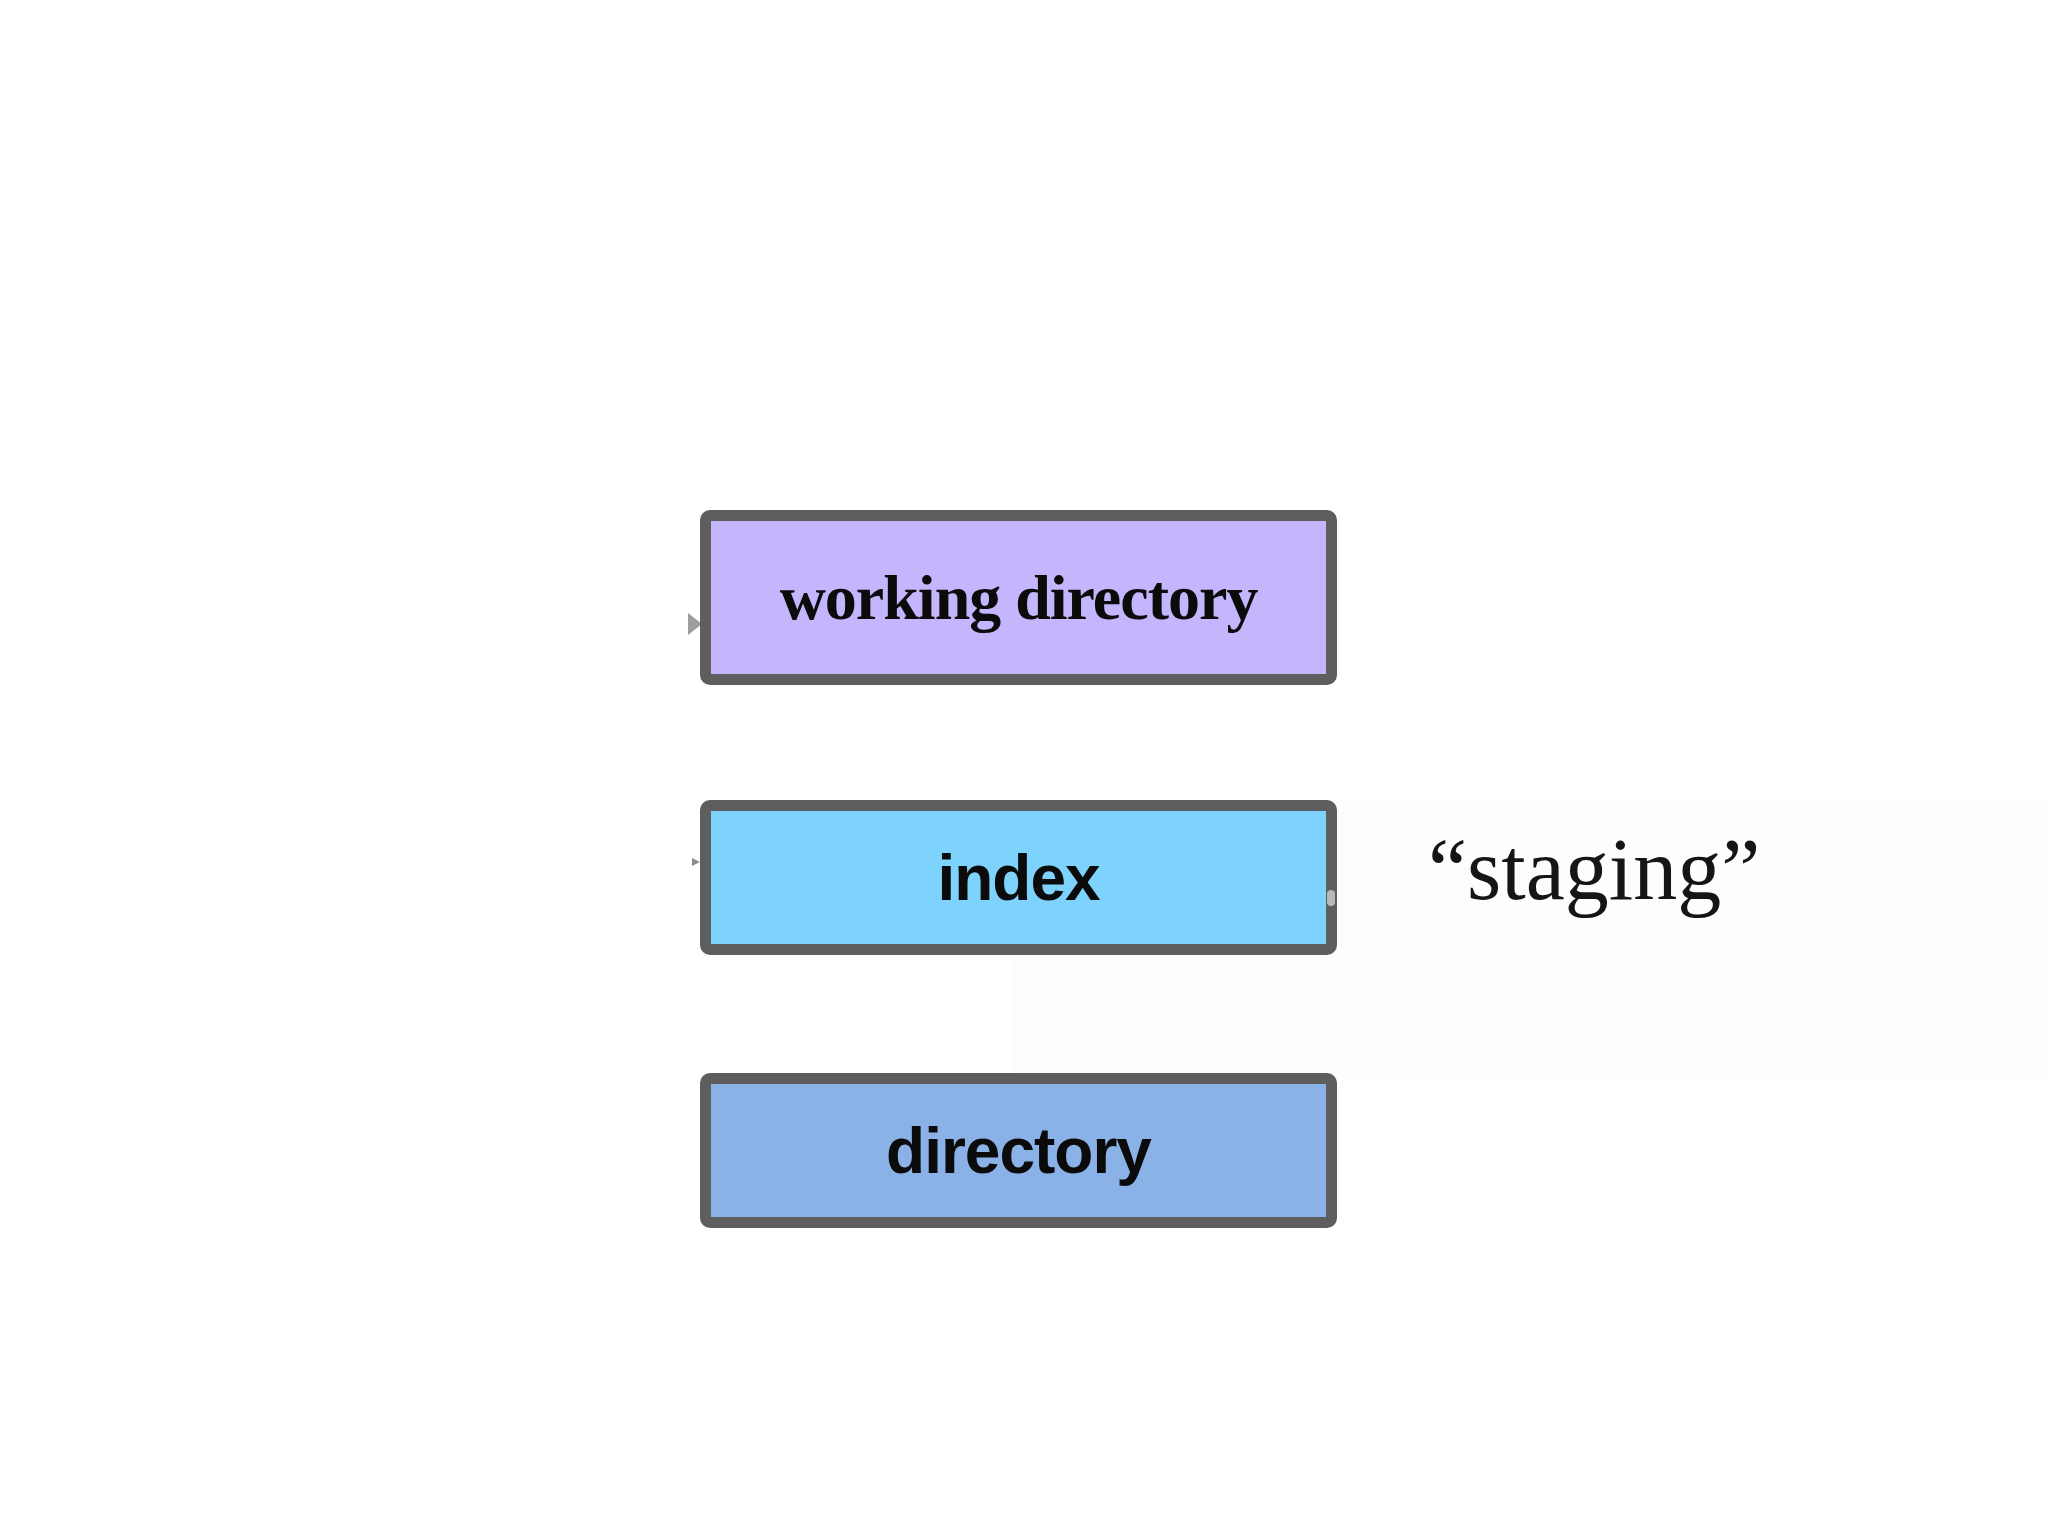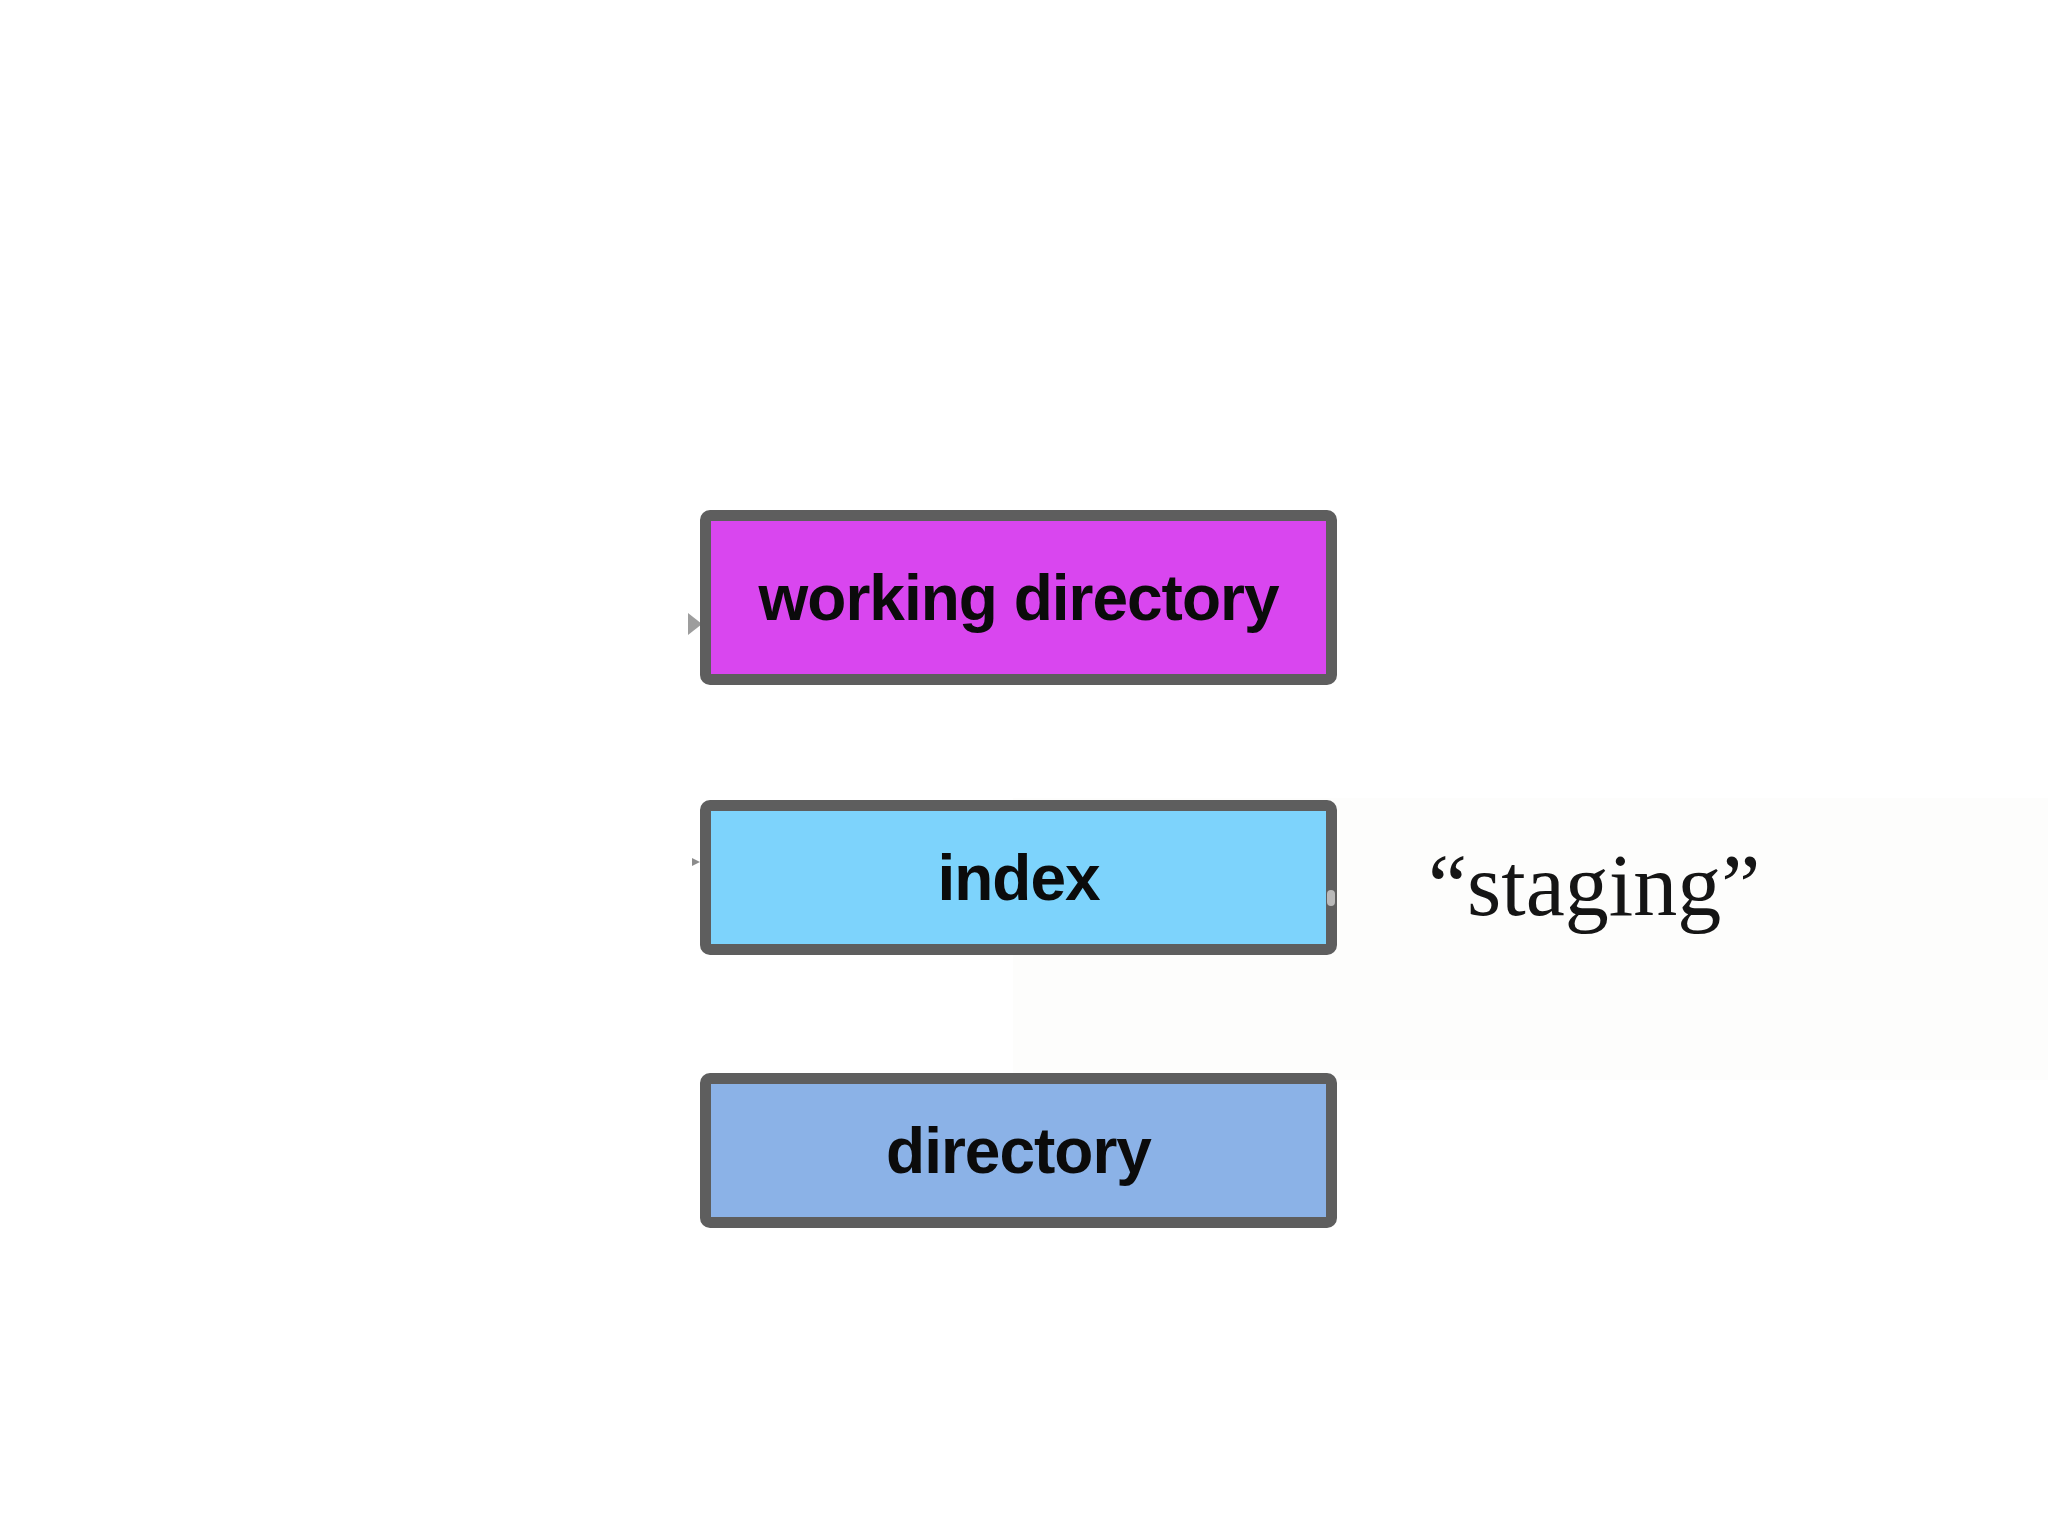--- a/index.html
+++ b/index.html
@@ -49,21 +49,20 @@
 
   .annotation {
     position: absolute;
     left: 1428px;
     top: 822px;
     font-family: "Liberation Serif", serif;
     font-size: 88px;
     line-height: 1.1;
     color: #151515;
     white-space: nowrap;
-    margin-top: 16px;
   }
 
   
   .nub-green {
     position: absolute;
     left: 688px;
     top: 613px;
     width: 0;
     height: 0;
     border-top: 11px solid transparent;
@@ -93,21 +92,21 @@
 </head>
 <body>
 
 <div class="canvas">
 
   <div class="faint-band"></div>
 
   <div class="nub-green"></div>
   <div class="nub-orange"></div>
 
-  <div class="box box-working" style="background: #d946ef;">
+  <div class="box box-working" style="background: #c4b5fd; font-family: Liberation Serif, serif;">
     <span class="label">working directory</span>
   </div>
 
   <div class="box box-index" style="background: #7dd3fc;">
     <span class="label">index</span>
   </div>
 
   <div class="notch-orange"></div>
 
   <div class="box box-repo" style="background: rgb(139, 178, 231);">

